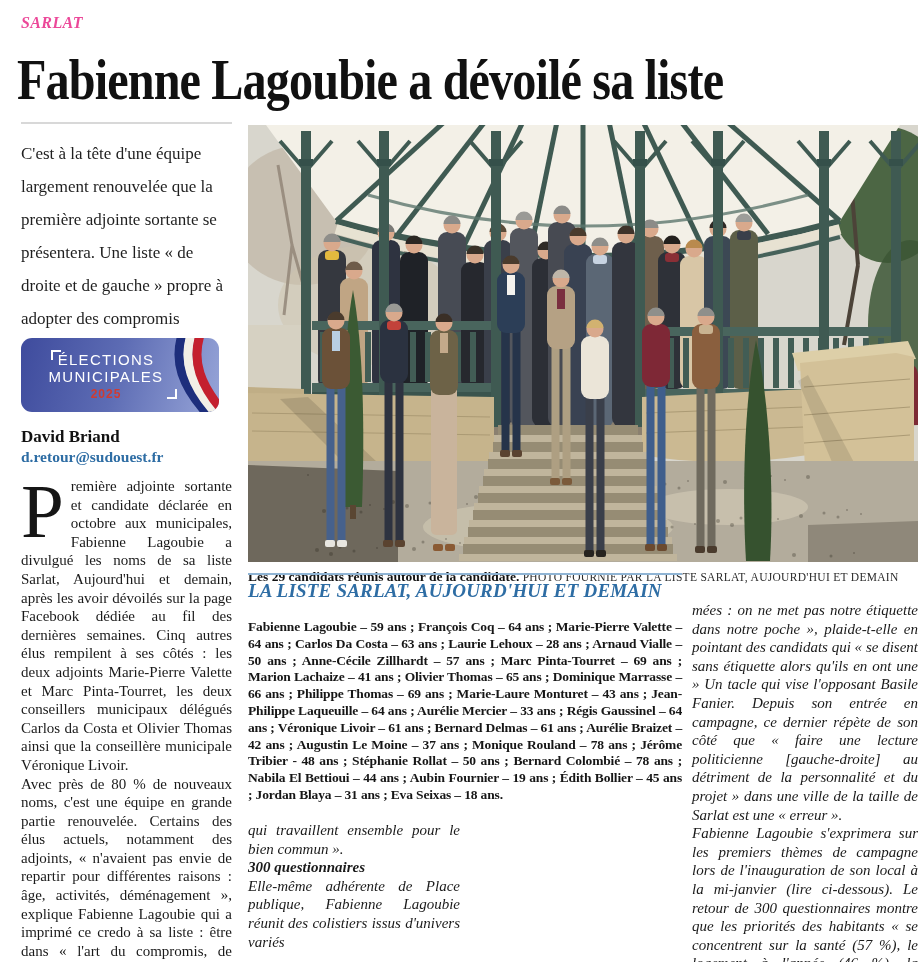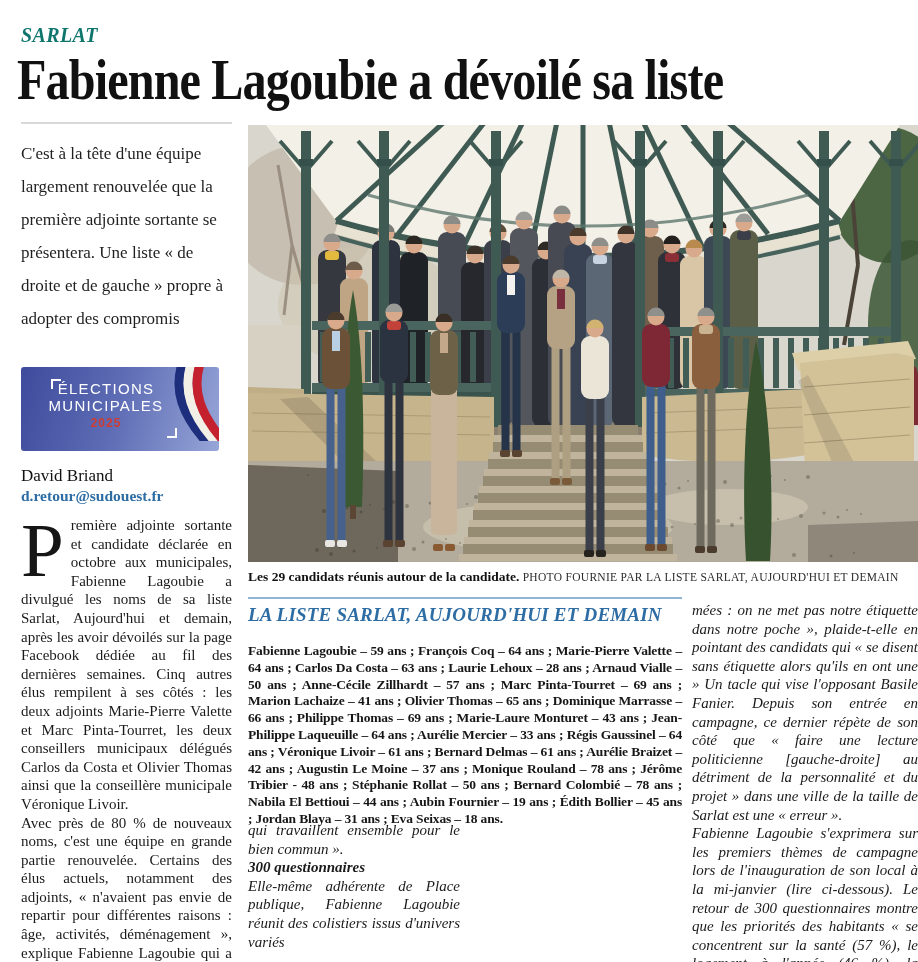--- a/index.html
+++ b/index.html
@@ -1,59 +1,59 @@
 <!DOCTYPE html>
 <html><head>
 <meta charset="utf-8">
 <style>
   * { margin:0; padding:0; box-sizing:border-box; }
   body { background:#ffffff; }
   .page { position:relative; width:918px; height:962px; background:#fff; overflow:hidden;
           font-family:"Liberation Serif", serif; color:#1a1a1a; }
 
-  .kicker { position:absolute; left:21px; top:24px; font-size:20px; font-weight:700;
-            font-style:italic; color:#0f766e; letter-spacing:.4px; }
+  .kicker { position:absolute; left:21px; top:14px; font-size:16px; font-weight:700;
+            font-style:italic; color:#ec4899; letter-spacing:.4px; }
   .headline { position:absolute; left:17px; top:48px; font-size:56px; font-weight:700;
               color:#111; white-space:nowrap; letter-spacing:-1px;
               transform:scaleX(.86); transform-origin:left top; }
 
   
   .leftcol { position:absolute; left:21px; top:122px; width:211px; }
   .rule-gray { height:2px; background:#d8d8d8; margin-bottom:13px; }
   .standfirst { font-size:17px; line-height:33px; color:#1f1f1f; }
 
-  .badge { position:relative; margin-top:32px; width:198px; height:84px; border-radius:3px;
+  .badge { position:relative; margin-top:3px; width:198px; height:74px; border-radius:11px;
            overflow:hidden; background:linear-gradient(105deg,#3e4b9d 0%,#5d6cb4 48%,#97a5d8 100%);
            font-family:"Liberation Sans", sans-serif; }
   .badge-text { position:absolute; left:0; top:13px; width:170px; text-align:center; color:#fff;
                 font-size:15px; line-height:17px; letter-spacing:1.3px; }
   .badge-year { color:#cf3b31; font-weight:700; font-size:12px; letter-spacing:1px; margin-top:1px; }
   .bk { position:absolute; width:10px; height:10px; }
   .bk-tl { left:30px; top:12px; border-left:2px solid #fff; border-top:2px solid #fff; }
   .bk-br { left:146px; bottom:13px; border-right:2px solid #fff; border-bottom:2px solid #fff; }
   .ribbon { position:absolute; right:0; top:0; height:74px; }
 
   .author { margin-top:15px; }
-  .author-name { font-weight:400; font-size:17px; color:#111; }
+  .author-name { font-weight:700; font-size:17px; color:#111; }
   .author-email { display:block; color:#2e6da4; font-weight:700; font-size:15.5px;
                   text-decoration:none; margin-top:1px; }
 
   .bodytext { margin-top:11px; font-size:15px; line-height:18.6px; text-align:justify; }
   .bodytext p { margin:0; }
   .dropcap { float:left; font-size:77px; line-height:62px; padding:3px 7px 0 0; color:#161616; }
 
   
   .photo { position:absolute; left:248px; top:125px; width:670px; height:437px; background:#cfcfc9; }
   .photo svg { display:block; }
   .caption { position:absolute; left:248px; top:569px; width:670px; font-size:13.5px; color:#111; }
   .caption .cap-bold { font-weight:700; }
   .caption .cap-credit { font-size:11.5px; letter-spacing:.3px; color:#2b2b2b; }
 
   
-  .listbox { position:absolute; left:248px; top:597px; width:434px; }
+  .listbox { position:absolute; left:248px; top:573px; width:434px; }
   .listbox-rule { height:2px; background:#8fb4d4; }
   .listbox-title { margin-top:5px; color:#2e6da4; font-style:italic; font-weight:700;
                    font-size:19px; letter-spacing:.2px; }
   .listbox-text { margin-top:17px; font-weight:700; font-size:13.5px; line-height:16.8px;
                   letter-spacing:-.15px; text-align:justify; color:#161616; }
 
   
   .col { position:absolute; font-size:15px; line-height:18.6px; text-align:justify; }
   .col p { margin:0;font-style:italic; }
   .col1 { left:248px; top:821px; width:212px; }

